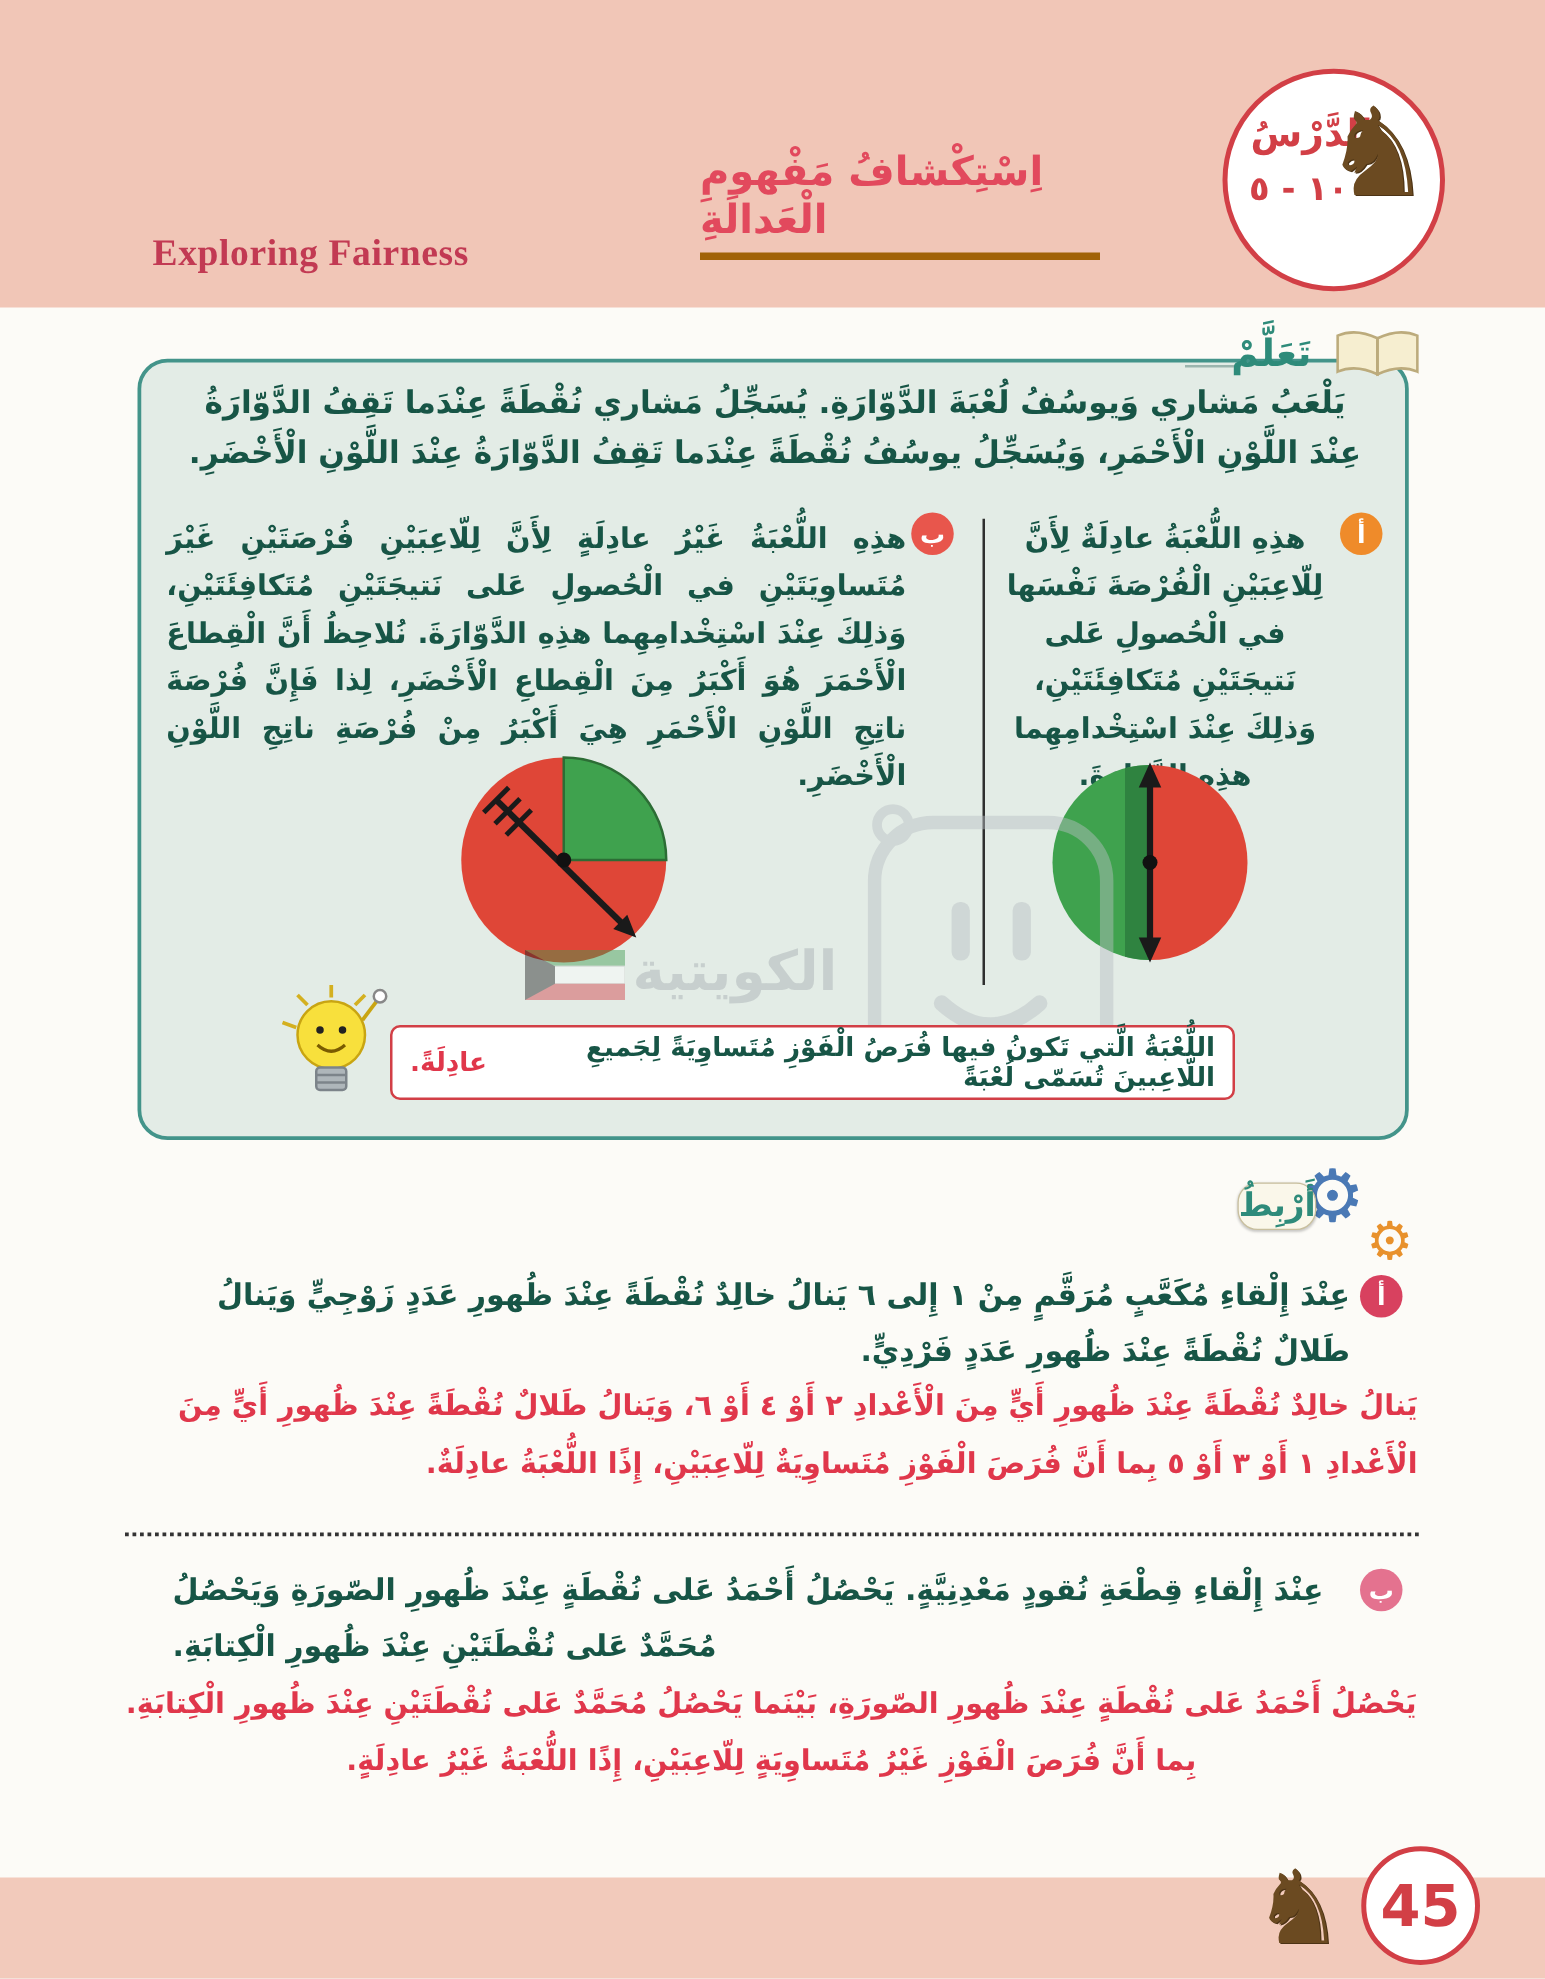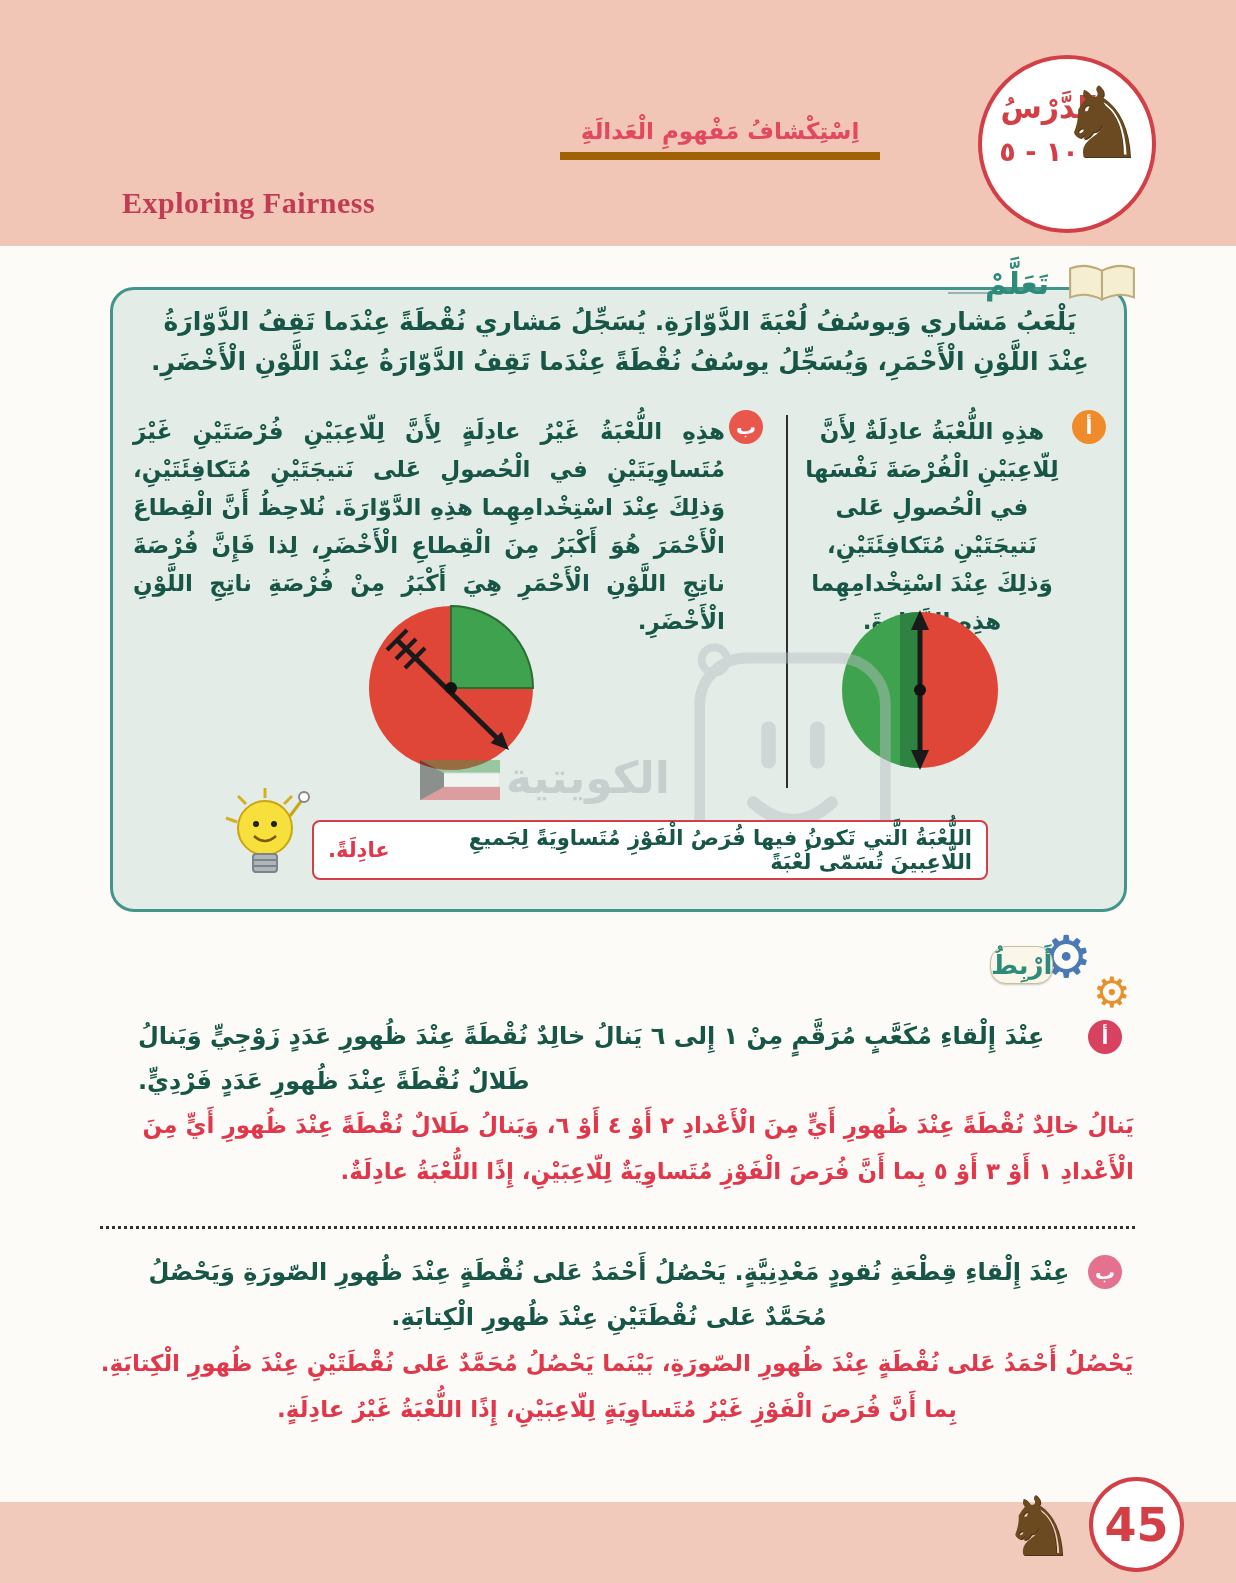--- a/index.html
+++ b/index.html
@@ -3,22 +3,22 @@
 <meta charset="utf-8">
 <style>
   * { margin:0; padding:0; box-sizing:border-box; }
   html,body { background:#e8e8e8; }
   body { font-family:"DejaVu Sans", sans-serif; }
   .page { position:relative; width:1236px; height:1583px; background:#fcfbf7; margin:0 auto; overflow:hidden; }
 
   
   .band-top { position:absolute; left:0; top:0; width:1236px; height:246px; background:#f1c6b7; }
   .band-bottom { position:absolute; left:0; top:1502px; width:1236px; height:81px; background:#f2cabb; }
-  .title-ar { position:absolute; left:560px; top:118px; width:320px; text-align:center; direction:rtl;
-              color:#e2495d; font-size:23px; font-weight:bold; padding-bottom:8px; border-bottom:8px solid #a16207; }
+  .title-ar { position:absolute; left:560px; top:118px; width:320px; text-align:left; direction:rtl;
+              color:#e2495d; font-size:32px; font-weight:bold; padding-bottom:8px; border-bottom:6px solid #a16207; }
   .title-en { position:absolute; left:122px; top:186px; font-family:"Liberation Serif", serif;
               font-weight:bold; font-size:30px; color:#c23a53; letter-spacing:.5px; }
   .badge { position:absolute; left:978px; top:55px; width:178px; height:178px; border-radius:50%;
            background:#ffffff; border:4px solid #d23f46; }
   .badge-label { position:absolute; left:988px; top:90px; width:110px; text-align:right; direction:rtl;
                  color:#d23f46; font-size:30px; font-weight:bold; }
   .badge-num { position:absolute; left:984px; top:136px; width:110px; text-align:center; direction:rtl;
                color:#d23f46; font-size:27px; font-weight:bold; }
   .horse-top { position:absolute; left:1058px; top:74px; font-size:98px; line-height:1; color:#6b4a21;
                text-shadow:1px 1px 0 #4c3315; }
@@ -68,26 +68,26 @@
   .wm-smiley { position:absolute; left:685px; top:628px; }
 
   
   .gear-blue { position:absolute; left:1040px; top:928px; font-size:58px; line-height:1; color:#4a79b5; }
   .gear-orange { position:absolute; left:1093px; top:972px; font-size:42px; line-height:1; color:#e8912c; }
   .connect-pill { position:absolute; left:990px; top:946px; padding:3px 0; background:#faf7ea;
                   border:1.5px solid #c8bf9d; border-radius:16px; color:#2e8b7a; font-size:26px;
                   font-weight:bold; direction:rtl; box-shadow:0 1px 2px rgba(0,0,0,.2); z-index:3; }
   .connect-q { position:absolute; left:420px; top:952px; width:560px; direction:rtl; text-align:right;
                color:#175546; font-size:25px; font-weight:bold; }
-  .con-a-text { position:absolute; left:138px; top:1014px; width:942px; direction:rtl; text-align:left;
+  .con-a-text { position:absolute; left:138px; top:1014px; width:942px; direction:rtl; text-align:right;
                 color:#175546; font-size:24px; font-weight:bold; line-height:45px; }
   .con-a-ans { position:absolute; left:100px; top:1102px; width:1034px; direction:rtl; text-align:right;
                color:#e0374b; font-size:23px; font-weight:bold; line-height:46px; }
   .dotted { position:absolute; left:100px; top:1226px; width:1035px; border-top:3px dotted #333; }
-  .con-b-text { position:absolute; left:138px; top:1250px; width:942px; direction:rtl; text-align:center;
+  .con-b-text { position:absolute; left:138px; top:1250px; width:942px; direction:rtl; text-align:left;
                 color:#175546; font-size:24px; font-weight:bold; line-height:45px; }
   .con-b-ans { position:absolute; left:100px; top:1340px; width:1034px; direction:rtl; text-align:center;
                color:#e0374b; font-size:23px; font-weight:bold; line-height:46px; }
 
   
   .page-badge { position:absolute; left:1089px; top:1477px; width:95px; height:95px; border-radius:50%;
                 background:#ffffff; border:4px solid #d23f46; display:flex; align-items:center;
                 justify-content:center; color:#d23f46; font-size:46px; font-weight:bold; z-index:2; }
 </style>
 </head>

